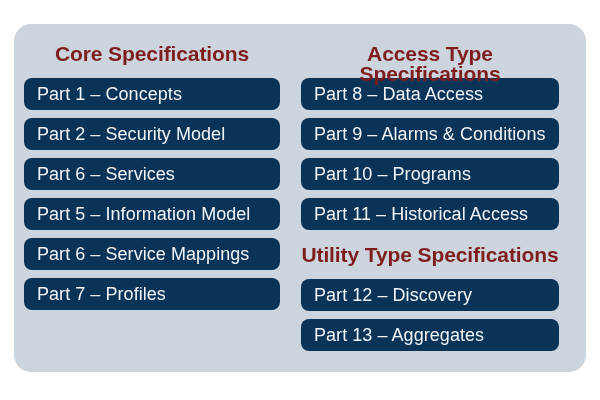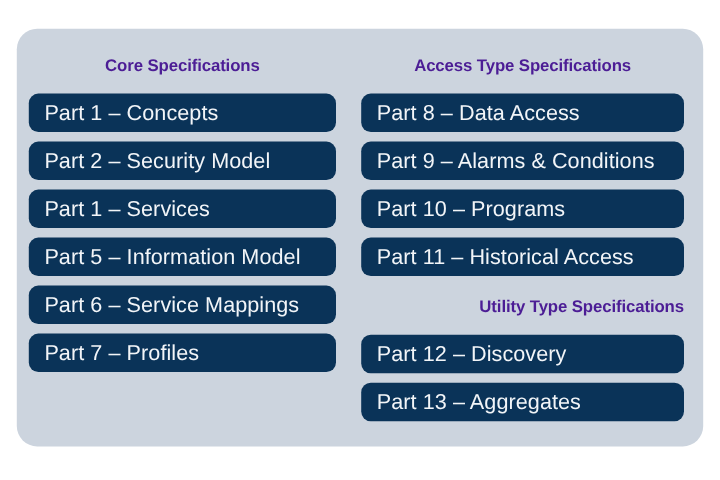--- a/index.html
+++ b/index.html
@@ -45,38 +45,38 @@
     box-sizing: border-box;
   }
 
   .column-left {
     width: 276px;
     padding: 6px 10px 0 10px;
   }
 
   .column-right {
     width: 296px;
-    padding: 6px 16px 0 11px;
+    padding: 6px 27px 0 11px;
   }
 
   .section-heading {
-    font-size: 14px;
+    font-size: 21px;
     font-weight: bold;
-    color: #4c1d95;
+    color: #7f1d1d;
     text-align: center;
     letter-spacing: -0.1px;
     line-height: 20px;
     height: 20px;
     margin: 0;
     padding: 0;
   }
 
   .heading-core   { margin-top: 14px; margin-bottom: 14px; }
   .heading-access { margin-top: 14px; margin-bottom: 14px; }
-  .heading-utility{ margin-top: 15px; margin-bottom: 14px; text-align: right; }
+  .heading-utility{ margin-top: 15px; margin-bottom: 14px; }
 
   .part-list {
     list-style: none;
     margin: 0;
     padding: 0;
   }
 
   .part-item {
     height: 32px;
     margin-bottom: 8px;
@@ -109,21 +109,21 @@
       <div class="column column-left">
         <h2 class="section-heading heading-core">Core Specifications</h2>
         <ul class="part-list">
           <li class="part-item">
             <span class="part-label">Part 1 – Concepts</span>
           </li>
           <li class="part-item">
             <span class="part-label">Part 2 – Security Model</span>
           </li>
           <li class="part-item">
-            <span class="part-label">Part 1 – Services</span>
+            <span class="part-label">Part 6 – Services</span>
           </li>
           <li class="part-item">
             <span class="part-label">Part 5 – Information Model</span>
           </li>
           <li class="part-item">
             <span class="part-label">Part 6 – Service Mappings</span>
           </li>
           <li class="part-item">
             <span class="part-label">Part 7 – Profiles</span>
           </li>

